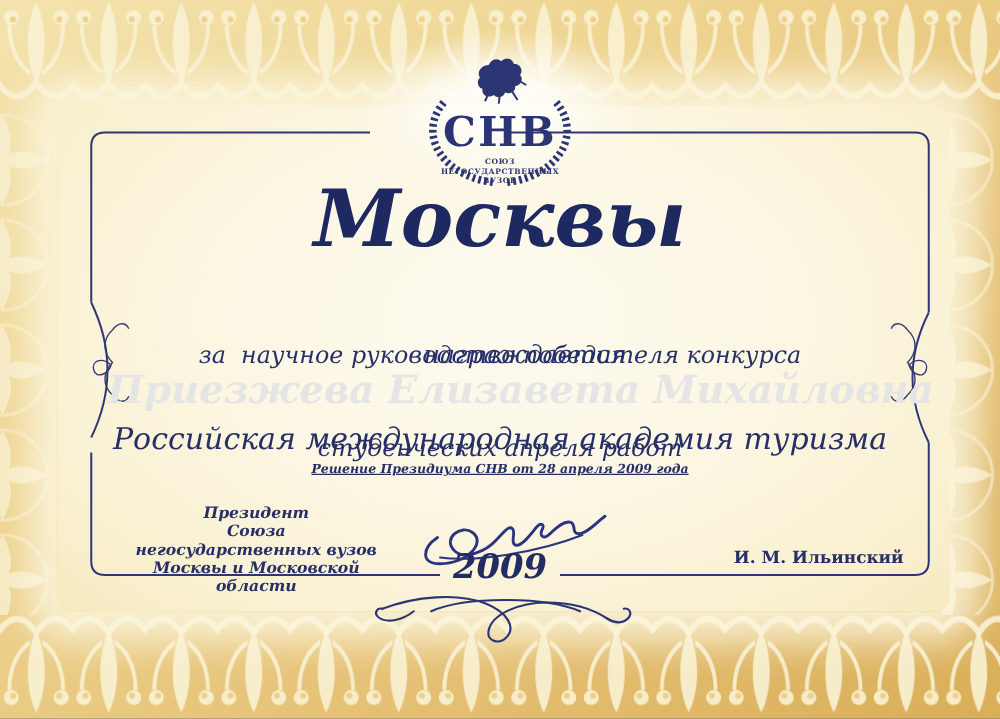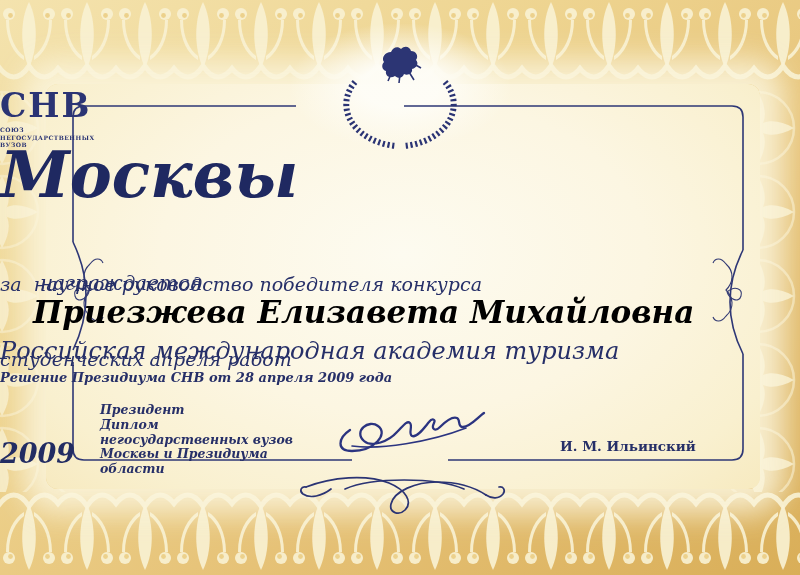--- a/index.html
+++ b/index.html
@@ -4,30 +4,30 @@
 <style>
   html,body{margin:0;padding:0;background:#777;}
   .stage{position:relative;width:800px;height:575px;margin:0 auto;overflow:hidden;
          font-family:"DejaVu Serif", serif; -webkit-font-smoothing:antialiased;}
   .stage svg.layer{position:absolute;left:0;top:0;}
   .wash{position:absolute;left:46px;top:84px;right:40px;bottom:86px;border-radius:12px;
         background:radial-gradient(ellipse at 50% 42%, #fdfbf0 0%, #fcf6e2 48%, #f9f0cf 82%, #f7eac0 100%);
         box-shadow:0 0 30px 24px rgba(251,245,221,0.88);}
   .logo-glow{position:absolute;left:290px;top:24px;width:220px;height:124px;
         background:radial-gradient(ellipse at center, rgba(254,253,247,0.95) 25%, rgba(254,253,247,0) 72%);}
-  .txt{position:absolute;color:#262f68;text-align:left;}
+  .txt{position:absolute;color:#262f68;text-align:center;}
   .acronym{left:0;right:0;top:86px;font-size:33px;font-weight:bold;letter-spacing:2px;color:#2b3474;}
   .orgname{left:0;right:0;top:126px;font-size:6px;font-weight:bold;line-height:1.25;
            letter-spacing:.5px;color:#2b3474;}
   .title{left:0;right:0;top:138px;font-size:63px;font-style:italic;font-weight:bold;color:#1f2961;}
   .reason{left:0;right:0;top:222px;font-size:19px;font-style:italic;line-height:1.32;white-space:pre-wrap;}
   .awarded{left:0;right:0;top:271px;font-size:20px;font-style:italic;padding-left:40px;}
-  .recipient{left:0;right:0;top:294px;font-size:31px;font-style:italic;font-weight:bold;color:#000000;margin-left:33px;}
+  .recipient{left:0;right:0;top:294px;font-size:31px;font-style:italic;font-weight:bold;color:#e5e5e5;margin-left:33px;}
   .institution{left:0;right:0;top:337px;font-size:24px;font-style:italic;}
-  .decision{left:0;right:0;top:370px;font-size:13px;font-style:italic;font-weight:bold;}
+  .decision{left:0;right:0;top:370px;font-size:10px;font-style:italic;font-weight:bold;text-decoration:underline;}
   .president{left:100px;top:403px;width:210px;font-size:12.5px;font-style:italic;font-weight:bold;
              line-height:1.18;}
   .year{left:0;right:0;top:438px;font-size:27px;font-style:italic;font-weight:bold;color:#222c63;}
   .signer{left:560px;top:438px;width:190px;font-size:13.5px;font-weight:bold;}
 </style>
 </head>
 <body>
 
 <div class="stage">
 
@@ -144,21 +144,21 @@
     <div>студенческих апреля работ</div>
   </div>
 
   <div class="txt awarded">награждается</div>
   <div class="txt recipient">Приезжева Елизавета Михайловна</div>
   <div class="txt institution">Российская международная академия туризма</div>
   <div class="txt decision">Решение Президиума СНВ от 28 апреля 2009 года</div>
 
   <div class="txt president">
     <div>Президент</div>
-    <div>Диплом</div>
+    <div>Союза</div>
     <div>негосударственных вузов</div>
-    <div>Москвы и Президиума области</div>
+    <div>Москвы и Московской области</div>
   </div>
 
   <div class="txt year">2009</div>
   <div class="txt signer">И. М. Ильинский</div>
 
 </div>
 
 </body></html>

